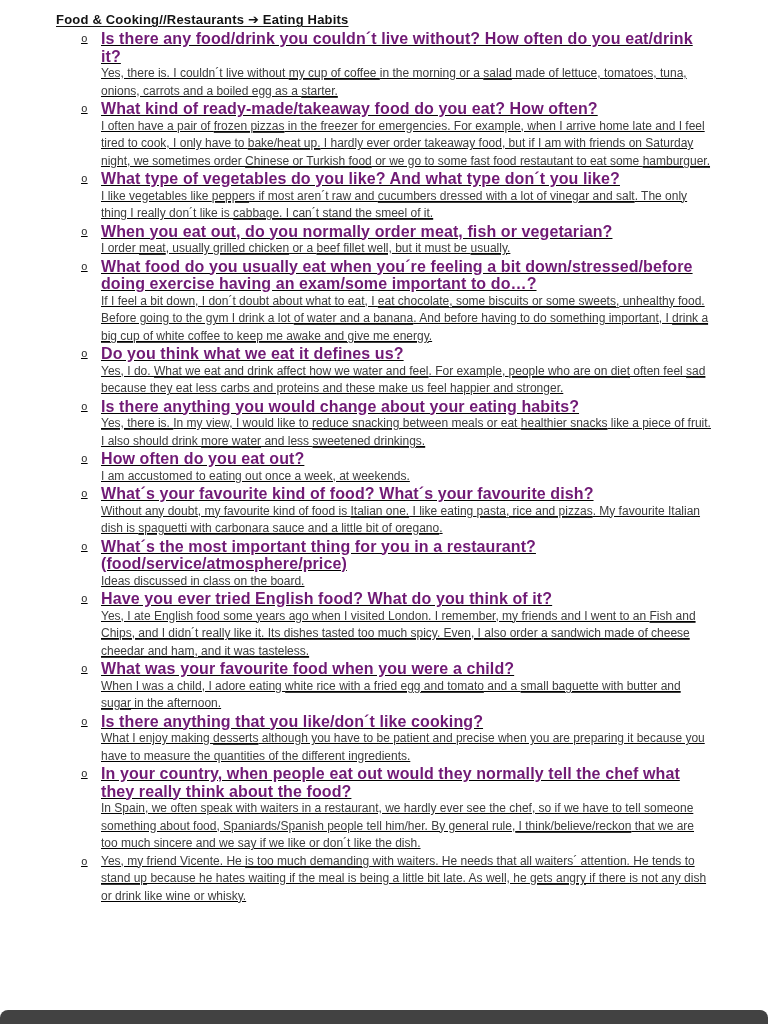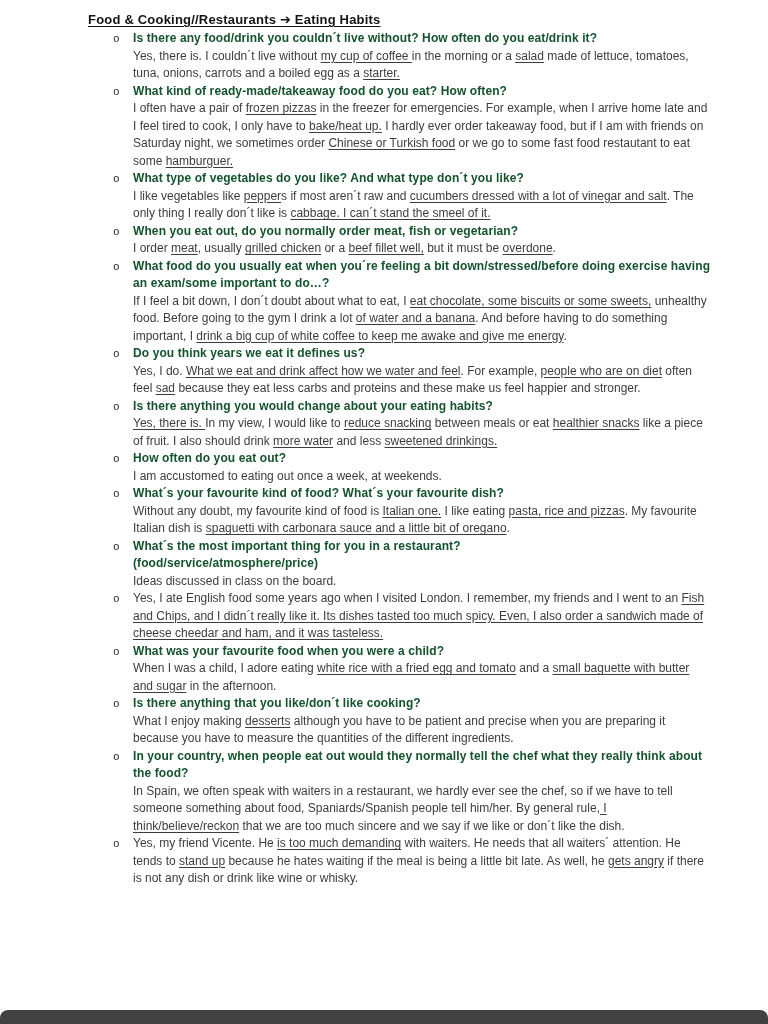--- a/index.html
+++ b/index.html
@@ -3,21 +3,21 @@
 <meta charset="utf-8">
 <style>
   * { margin: 0; padding: 0; box-sizing: border-box; }
   html, body { width: 768px; height: 1024px; }
   body {
     background: #ffffff;
     font-family: "Liberation Sans", "DejaVu Sans", sans-serif;
     position: relative;
     overflow: hidden;
   }
-  .page { padding: 10px 56px 0 88px; }
+  .page { padding: 10px 56px 0 56px; text-decoration: underline; }
   .doc-title {
     display: inline-block;
     font-size: 13px;
     font-weight: 700;
     color: #141414;
     text-decoration: underline;
     text-underline-offset: 2px;
     margin-bottom: 3px;
     letter-spacing: 0.2px;
   }
@@ -26,23 +26,23 @@
     flex: 0 0 45px;
     padding-left: 25px;
     font-size: 11px;
     line-height: 17.5px;
     color: #2e2e2e;
     font-family: "DejaVu Sans Mono", monospace;
   }
   .qa-body { flex: 1; min-width: 0; }
   .question {
     font-weight: 700;
-    font-size: 12px;
+    font-size: 16px;
     line-height: 17.5px;
-    color: #14532d;
+    color: #701a75;
     letter-spacing: 0.1px;
     white-space: pre-line;
   }
   .answer {
     font-size: 12px;
     line-height: 17.5px;
     color: #3d3d3d;
   }
   .answer .u { text-decoration: underline; text-underline-offset: 2px; }
   .bottom-bar {
@@ -77,34 +77,34 @@
         <span class="bullet">o</span>
         <div class="qa-body">
           <div class="question">What type of vegetables do you like? And what type don´t you like?</div>
           <div class="answer"><span>I like vegetables like </span><span class="u">pepper</span><span>s if most aren´t raw and </span><span class="u">cucumbers dressed with a lot of vinegar and salt</span><span>. The only thing I really don´t like is </span><span class="u">cabbage. I can´t stand the smeel of it.</span></div>
         </div>
       </div>
       <div class="qa-item">
         <span class="bullet">o</span>
         <div class="qa-body">
           <div class="question">When you eat out, do you normally order meat, fish or vegetarian?</div>
-          <div class="answer"><span>I order </span><span class="u">meat</span><span>, usually </span><span class="u">grilled chicken</span><span> or a </span><span class="u">beef fillet well,</span><span> but it must be </span><span class="u">overdone</span><span>.</span></div>
+          <div class="answer"><span>I order </span><span class="u">meat</span><span>, usually </span><span class="u">grilled chicken</span><span> or a </span><span class="u">beef fillet well,</span><span> but it must be </span><span class="u">usually</span><span>.</span></div>
         </div>
       </div>
       <div class="qa-item">
         <span class="bullet">o</span>
         <div class="qa-body">
           <div class="question">What food do you usually eat when you´re feeling a bit down/stressed/before doing exercise having an exam/some important to do…?</div>
           <div class="answer"><span>If I feel a bit down, I don´t doubt about what to eat, I </span><span class="u">eat chocolate, some biscuits or some sweets,</span><span> unhealthy food. Before going to the gym I drink a lot </span><span class="u">of water and a banana</span><span>. And before having to do something important, I </span><span class="u">drink a big cup of white coffee to keep me awake and give me energy</span><span>.</span></div>
         </div>
       </div>
       <div class="qa-item">
         <span class="bullet">o</span>
         <div class="qa-body">
-          <div class="question">Do you think years we eat it defines us?</div>
+          <div class="question">Do you think what we eat it defines us?</div>
           <div class="answer"><span>Yes, I do. </span><span class="u">What we eat and drink affect how we water and feel</span><span>. For example, </span><span class="u">people who are on diet</span><span> often feel </span><span class="u">sad</span><span> because they eat less carbs and proteins and these make us feel happier and stronger.</span></div>
         </div>
       </div>
       <div class="qa-item">
         <span class="bullet">o</span>
         <div class="qa-body">
           <div class="question">Is there anything you would change about your eating habits?</div>
           <div class="answer"><span class="u">Yes, there is. </span><span>In my view, I would like to </span><span class="u">reduce snacking</span><span> between meals or eat </span><span class="u">healthier snacks</span><span> like a piece of fruit. I also should drink </span><span class="u">more water</span><span> and less </span><span class="u">sweetened drinkings.</span></div>
         </div>
       </div>
@@ -126,20 +126,21 @@
         <span class="bullet">o</span>
         <div class="qa-body">
           <div class="question">What´s the most important thing for you in a restaurant?
 (food/service/atmosphere/price)</div>
           <div class="answer"><span>Ideas discussed in class on the board.</span></div>
         </div>
       </div>
       <div class="qa-item">
         <span class="bullet">o</span>
         <div class="qa-body">
+          <div class="question">Have you ever tried English food? What do you think of it?</div>
           <div class="answer"><span>Yes, I ate English food some years ago when I visited London. I remember, my friends and I went to an </span><span class="u">Fish and Chips, and I didn´t really like it. Its dishes tasted too much spicy. Even, I also order a sandwich made of cheese cheedar and ham, and it was tasteless.</span></div>
         </div>
       </div>
       <div class="qa-item">
         <span class="bullet">o</span>
         <div class="qa-body">
           <div class="question">What was your favourite food when you were a child?</div>
           <div class="answer"><span>When I was a child, I adore eating </span><span class="u">white rice with a fried egg and tomato</span><span> and a </span><span class="u">small baguette with butter and sugar</span><span> in the afternoon.</span></div>
         </div>
       </div>

